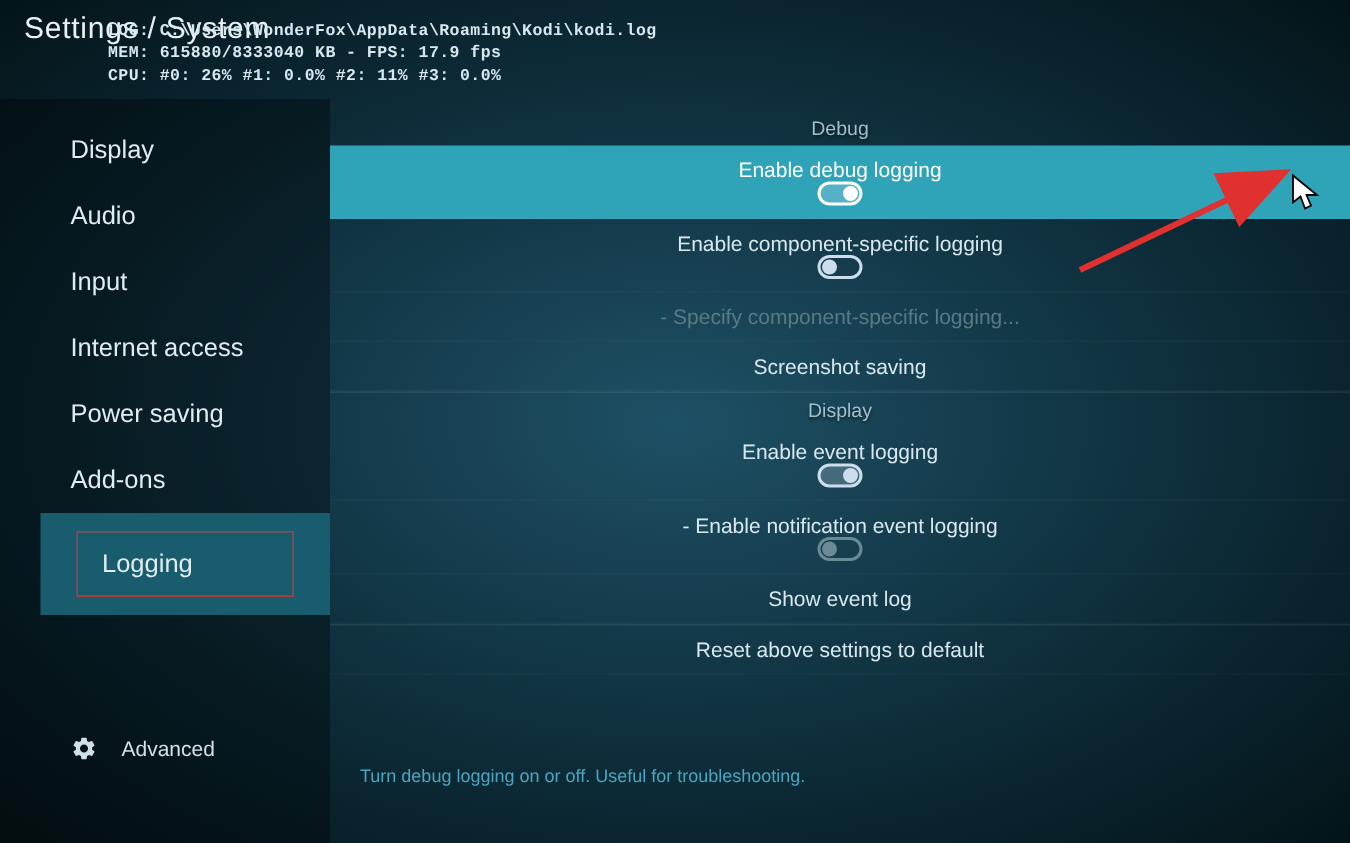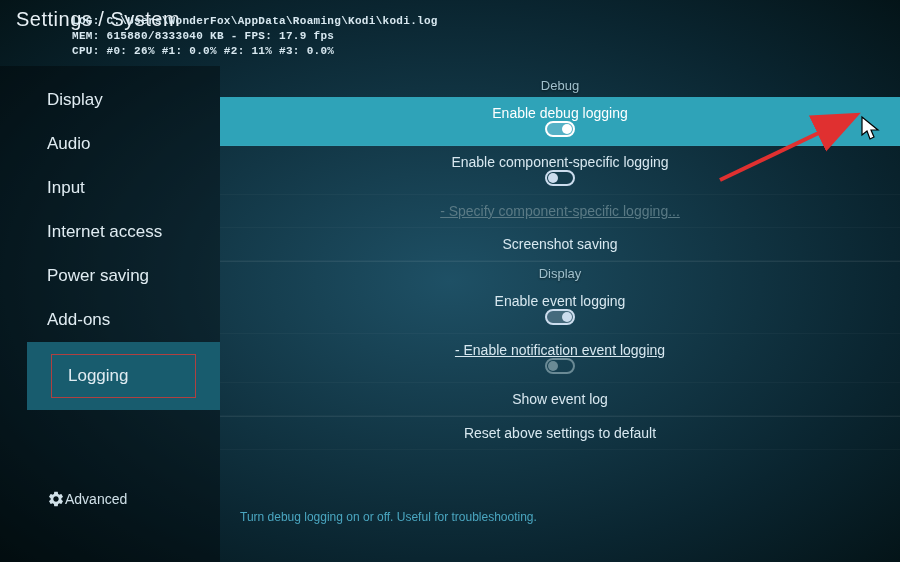--- a/index.html
+++ b/index.html
@@ -12,29 +12,29 @@
     .debug-overlay { position: absolute; left: 72px; top: 14px; font-family: 'Courier New', monospace; font-size: 11px; line-height: 15px; color: #d8e8f0; font-weight: bold; letter-spacing: 0.3px; }
     .clock { font-size: 26px; font-weight: 300; color: #e8f0f5; letter-spacing: 1px; padding-top: 8px; }
     
     .main { position: absolute; top: 66px; left: 0; right: 0; bottom: 0; display: flex; }
     
     .sidebar { width: 220px; background: rgba(0,0,0,0.35); display: flex; flex-direction: column; padding-left: 27px; }
     .sidebar-items { flex: 1; padding-top: 12px; }
     .sidebar-item { padding: 12px 20px; font-size: 17px; color: #e0ecf2; cursor: pointer; font-weight: 300; }
     .sidebar-item.selected { background: #185c6e; }
     .highlight-box { border: 1px solid #b04040; margin: 0 4px; padding: 11px 16px; display: inline-block; width: 145px; }
-    .sidebar-footer { padding: 14px 20px 54px 20px; display: flex; align-items: center; gap: 0; font-size: 14px; color: #d0e0e8; }
+    .sidebar-footer { padding: 14px 20px 54px 20px; display: flex; align-items: center; gap: 16px; font-size: 14px; color: #d0e0e8; }
     .gear { width: 18px; height: 18px; }
     
     .content { flex: 1; display: flex; flex-direction: column; padding-top: 8px; }
     .section-header { text-align: center; font-size: 13px; color: #a0c0cc; padding: 4px 0; text-shadow: 0 1px 2px rgba(0,0,0,0.5); }
     .row { display: flex; align-items: center; justify-content: space-between; padding: 8px 20px; font-size: 14px; color: #d8e8f0; border-bottom: 1px solid rgba(255,255,255,0.03); min-height: 30px; flex-direction: column; }
     .row.highlighted { background: #2fa3b8; color: #fff; }
     .row.disabled { color: #5a7a85; }
-    .row.indent .row-label { padding-left: 0; text-decoration: underline; }
+    .row.indent .row-label { padding-left: 0; }
     .divider { height: 1px; background: rgba(255,255,255,0.08); margin: 0; }
     
     .toggle { width: 30px; height: 16px; border-radius: 10px; border: 2px solid #cde; position: relative; background: transparent; }
     .toggle .knob { width: 10px; height: 10px; border-radius: 50%; background: #cde; position: absolute; top: 1px; }
     .toggle.on .knob { right: 1px; }
     .toggle.off .knob { left: 1px; }
     .toggle.on { background: rgba(205,221,238,0.25); }
     .toggle.highlighted { border-color: #fff; }
     .toggle.highlighted .knob { background: #fff; }
     .toggle.dim { border-color: #6a8a95; }

